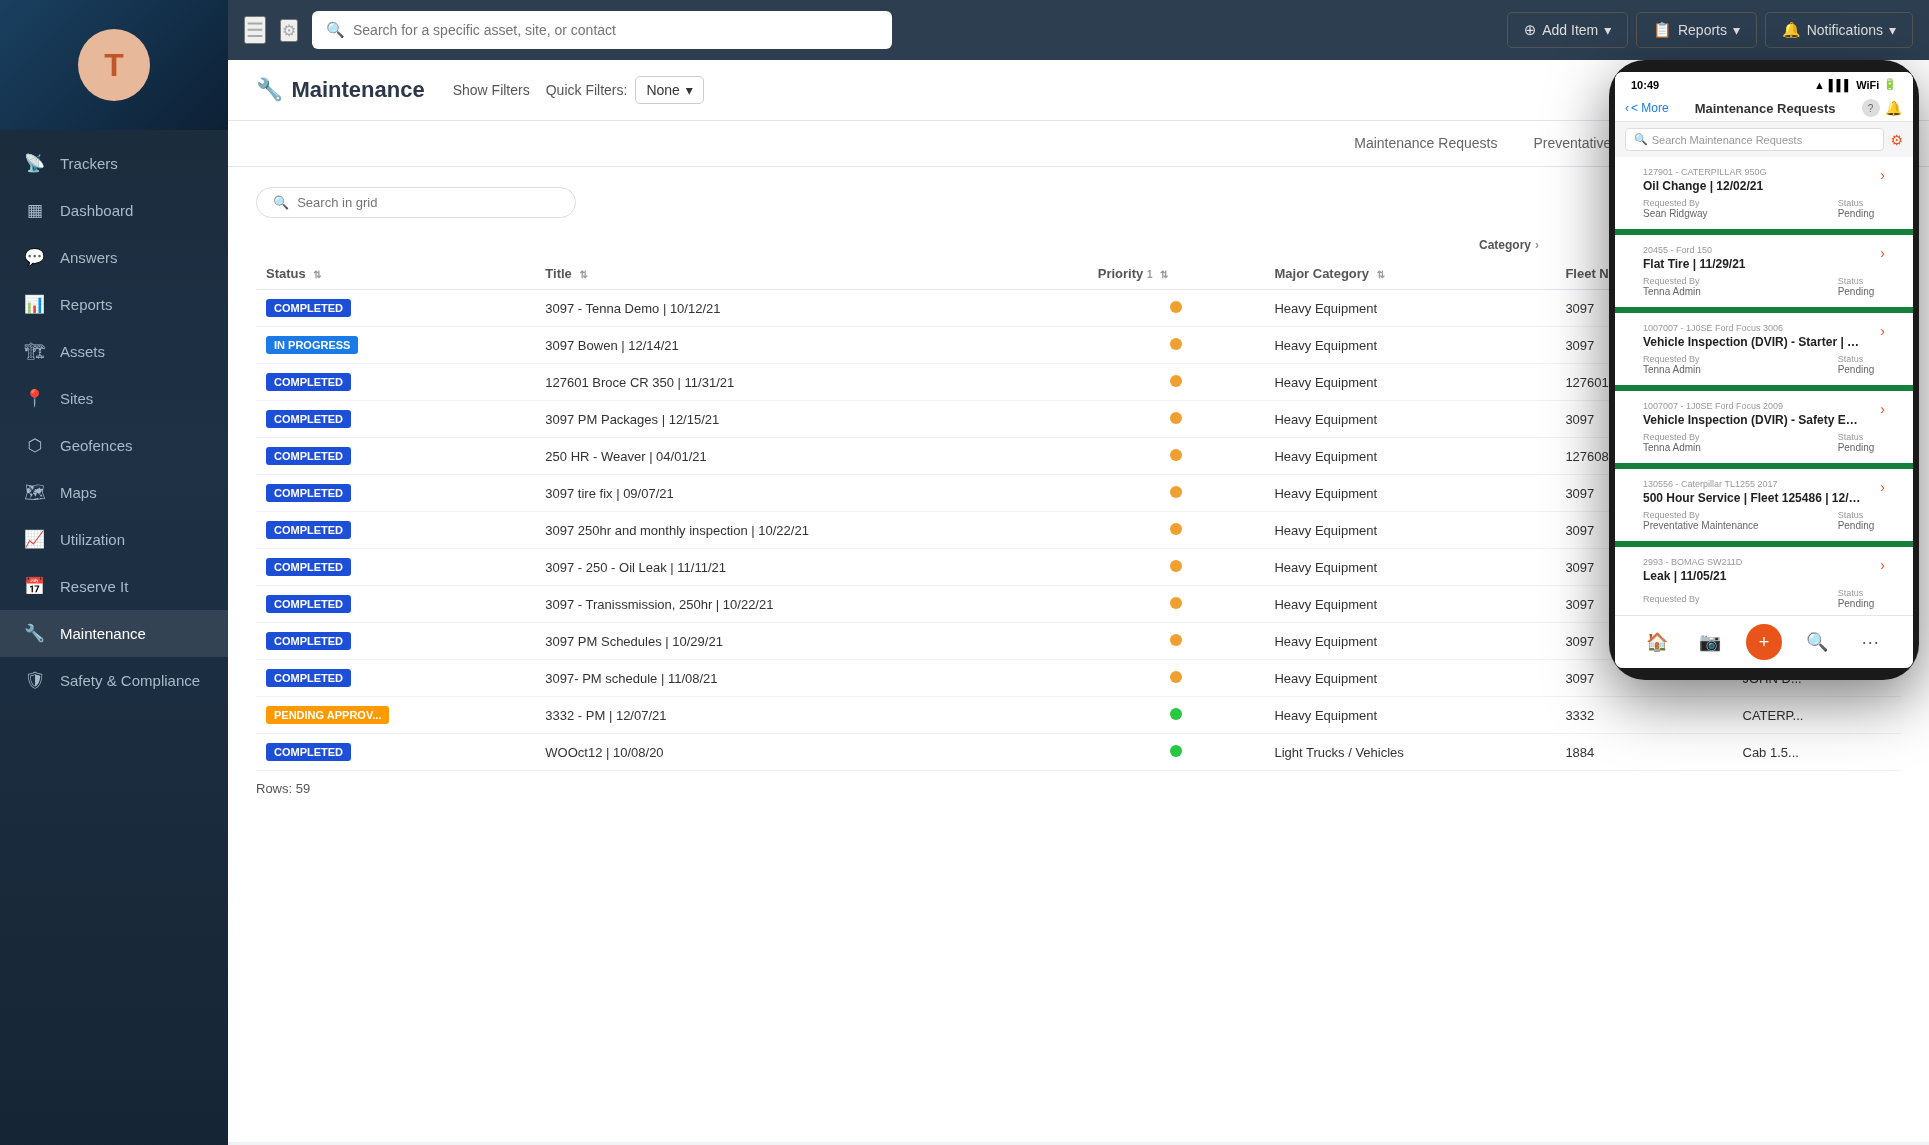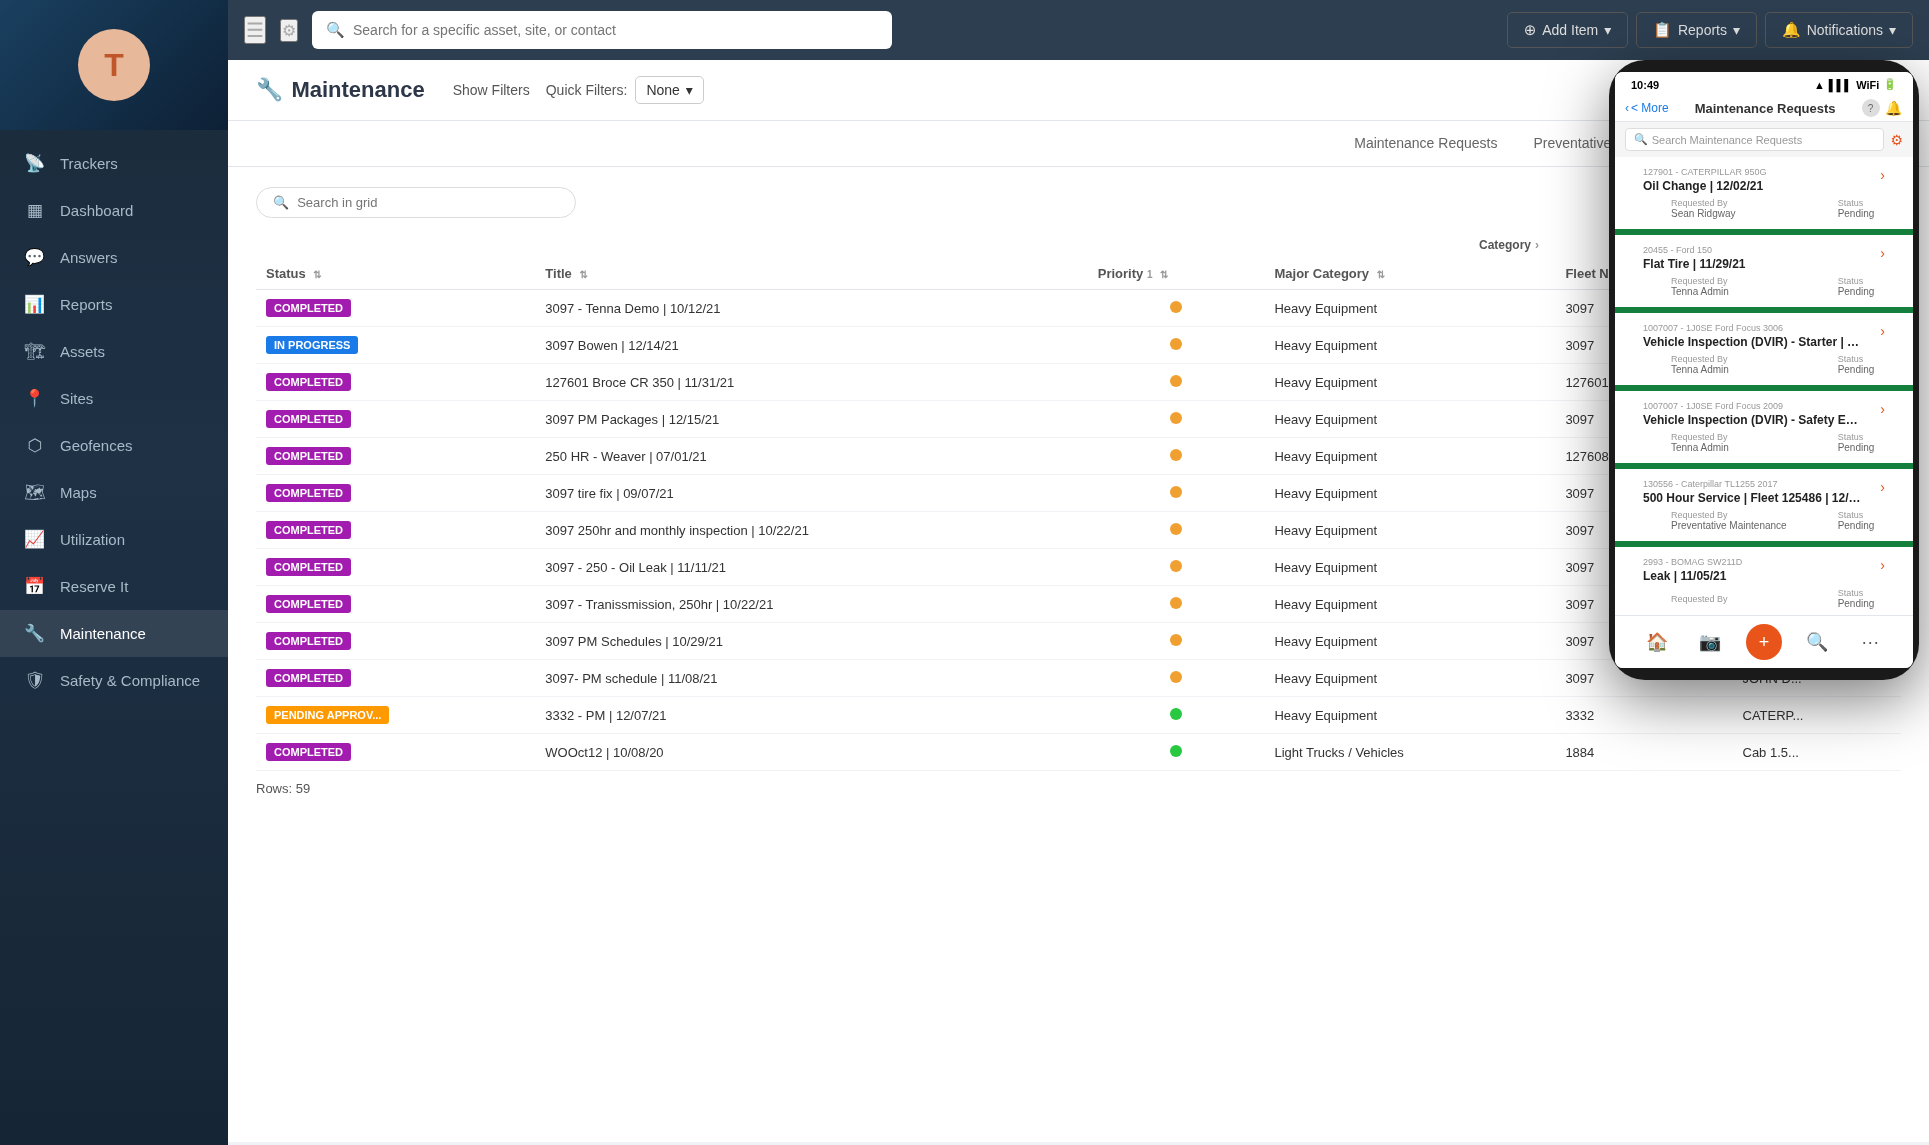--- a/index.html
+++ b/index.html
@@ -176,21 +176,21 @@
       border-bottom: 1px solid #f0f2f5;
       color: #333;
       white-space: nowrap;
     }
 
     .badge {
       display: inline-block; padding: 3px 8px;
       border-radius: 3px; font-size: 11px; font-weight: 700;
       text-transform: uppercase;
     }
-    .badge-completed { background: #a21caf; color: #fff; }
+    .badge-completed { background: #1d4ed8; color: #fff; }
     .badge-in-progress { background: #1a7be8; color: #fff; }
     .badge-pending { background: #ff9900; color: #fff; }
 
     .priority-dot {
       width: 12px; height: 12px; border-radius: 50%;
       display: inline-block;
     }
     .dot-orange { background: #f0a030; }
     .dot-green { background: #28c940; }
 
@@ -254,21 +254,21 @@
     .phone-filter-icon { color: #e8541a; font-size: 14px; }
 
     .phone-list { flex: 1; overflow-y: auto; background: #fff; }
     .phone-list-item {
       padding: 10px 28px;
       border-bottom: 6px solid #15803d;
       cursor: pointer;
     }
     .phone-item-label { font-size: 9px; color: #999; margin-bottom: 2px; }
     .phone-item-title { font-size: 12px; font-weight: 700; color: #222; margin-bottom: 4px; white-space: nowrap; overflow: hidden; text-overflow: ellipsis; max-width: 220px; }
-    .phone-item-meta { display: flex; justify-content: space-between; align-items: center; font-size: 10px; color: #666; margin-left: 28px; }
+    .phone-item-meta { display: flex; justify-content: space-between; align-items: center; font-size: 10px; color: #666; }
     .phone-item-arrow { color: #e8541a; font-size: 14px; }
     .phone-item-row { display: flex; justify-content: space-between; align-items: flex-start; }
 
     .phone-bottom-bar {
       background: #fff;
       border-top: 1px solid #e2e6ea;
       padding: 8px 16px;
       display: flex; justify-content: space-around; align-items: center;
     }
     .phone-bottom-icon { 
@@ -485,21 +485,21 @@
       <span class="priority-dot dot-orange"></span>
     </td>
     <td>Heavy Equipment</td>
     <td>3097</td>
     <td>JOHN D...</td>
   </tr>
             <tr>
     <td>
       <span class="badge badge-completed">COMPLETED</span>
     </td>
-    <td>250 HR - Weaver | 07/01/21</td>
+    <td>250 HR - Weaver | 04/01/21</td>
     <td style="text-align:center;">
       <span class="priority-dot dot-orange"></span>
     </td>
     <td>Heavy Equipment</td>
     <td>127608</td>
     <td>JOHN D...</td>
   </tr>
             <tr>
     <td>
       <span class="badge badge-completed">COMPLETED</span>

